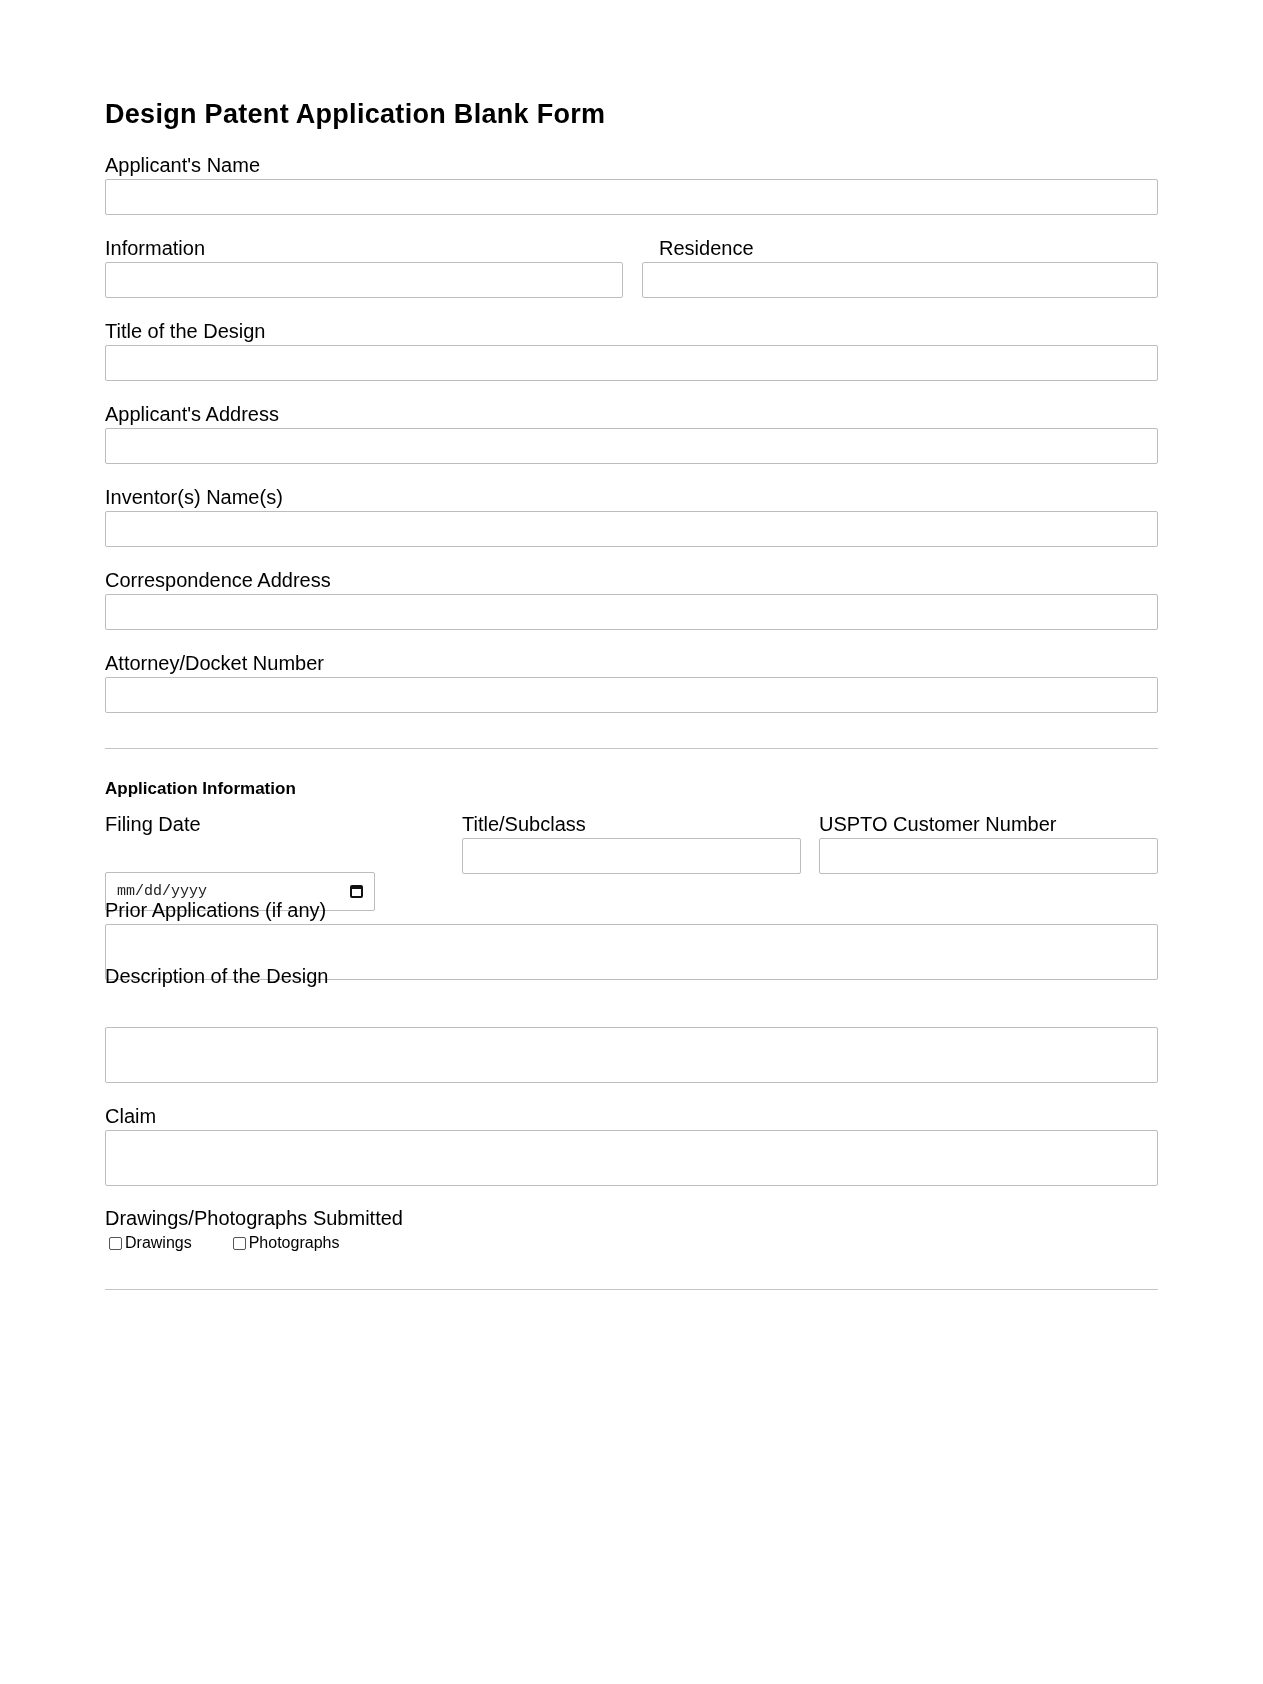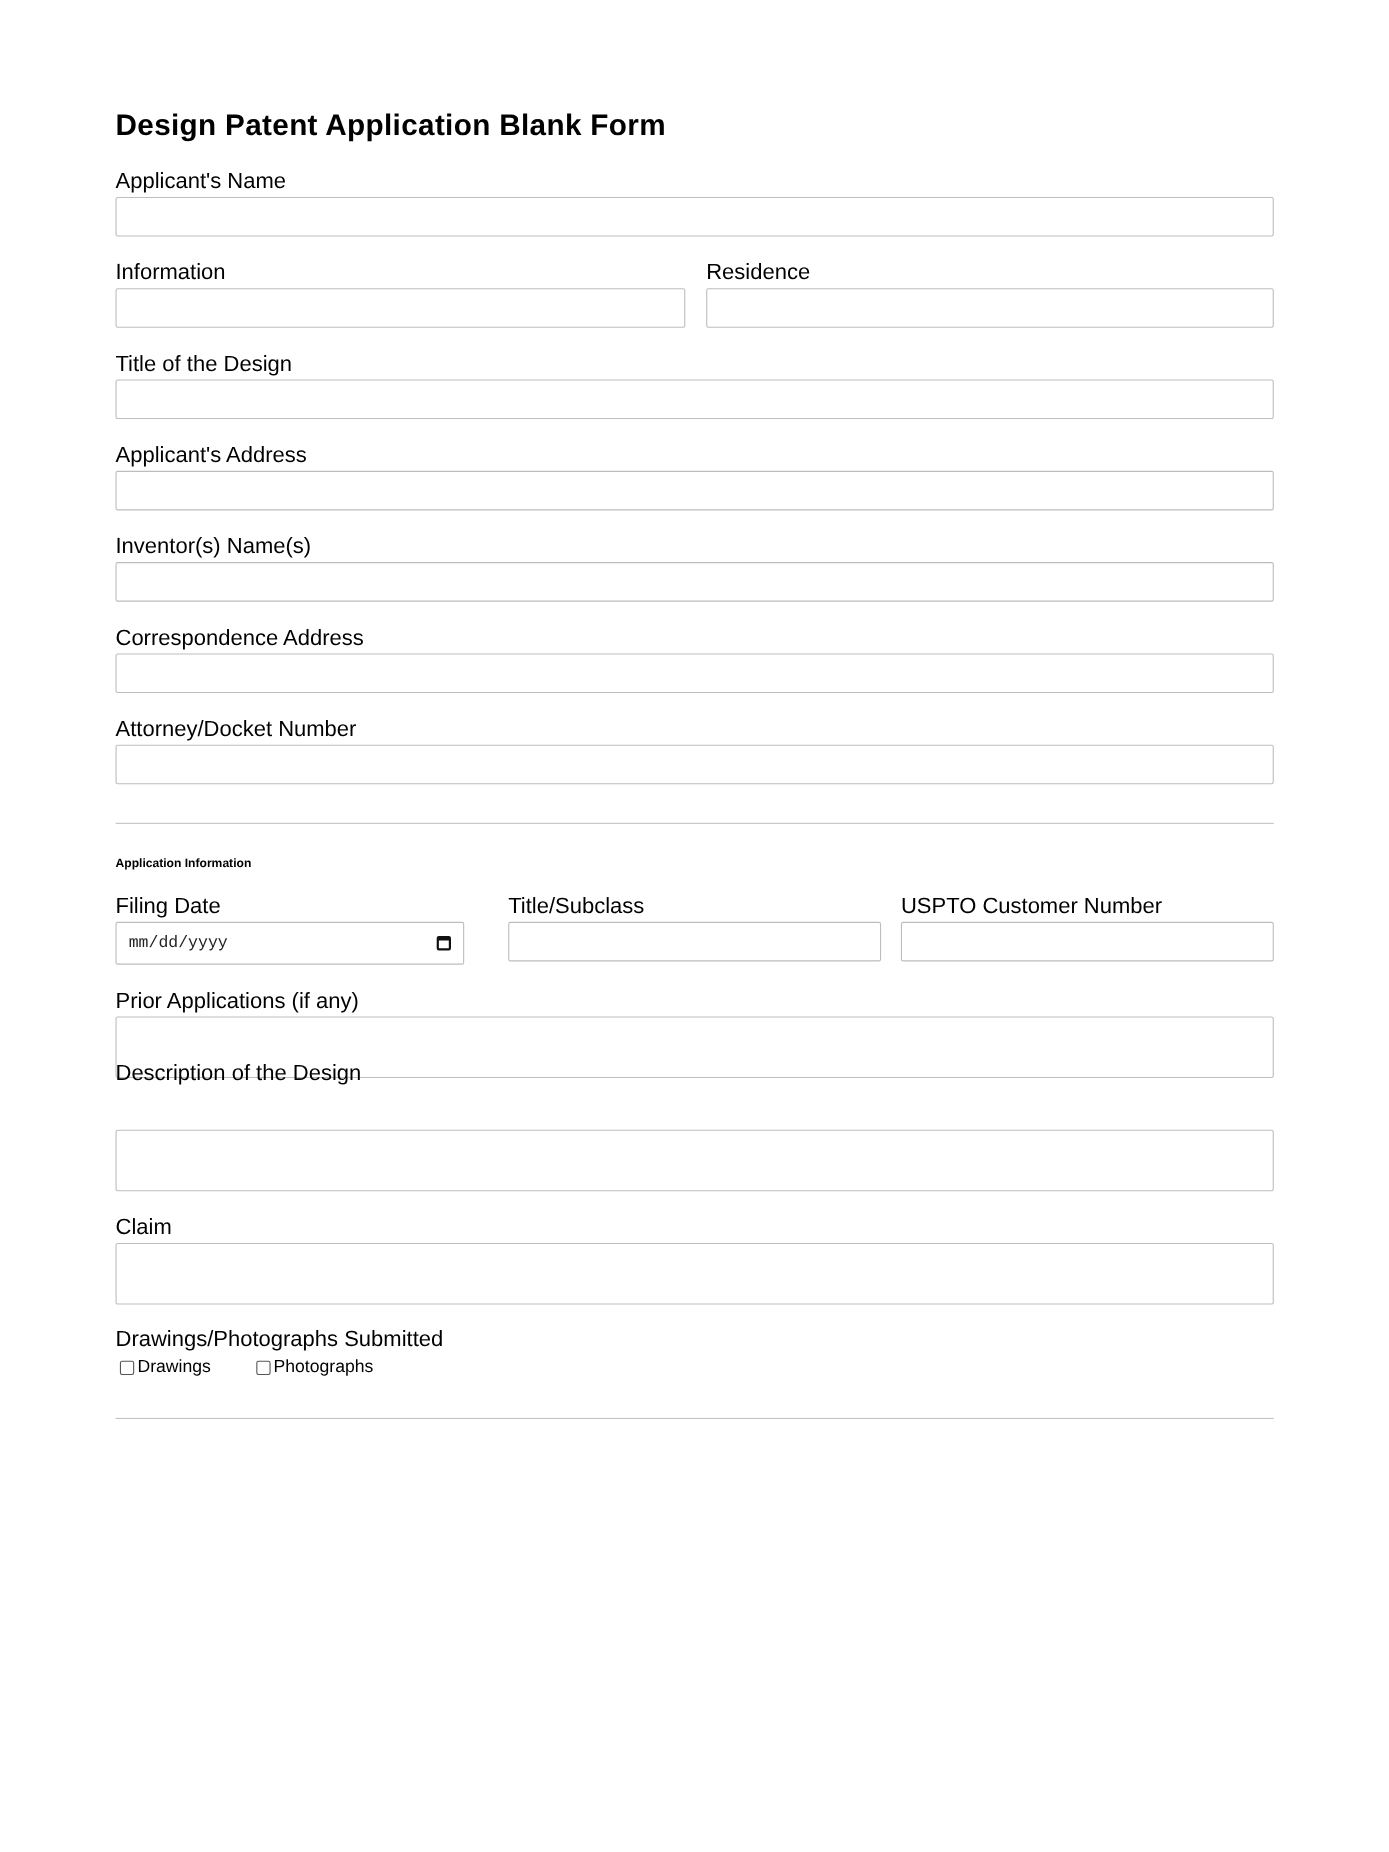--- a/index.html
+++ b/index.html
@@ -3,41 +3,41 @@
 <meta charset="utf-8">
 <style>
   html, body { margin:0; padding:0; background:#ffffff; }
   body { width:1263px; height:1684px; font-family:"Liberation Sans", sans-serif; color:#000; position:relative; }
   .container { position:absolute; left:105px; top:0; width:1053px; }
   h1 { position:absolute; left:0; top:99px; margin:0; font-size:27px; font-weight:bold; letter-spacing:0.3px; white-space:nowrap; }
   .label { position:absolute; left:0; font-size:20px; white-space:nowrap; }
   .input { position:absolute; left:0; box-sizing:border-box; height:36px; border:1px solid #bdbdbd; border-radius:2px; background:#fff; font-family:"Liberation Sans", sans-serif; font-size:16px; padding:0 8px; margin:0; }
   textarea.input { height:56px; resize:none; padding:6px 8px; }
   .hr { position:absolute; left:0; width:1053px; height:0; border-top:1px solid #c4c4c4; }
-  .section-title { position:absolute; left:0; font-size:11px; font-weight:bold; white-space:nowrap; }
+  .section-title { position:absolute; left:0; font-size:17px; font-weight:bold; white-space:nowrap; }
   .date { display:flex; align-items:center; justify-content:space-between; height:39px; padding:0 11px; }
   .date-text { font-family:"Liberation Mono", monospace; font-size:15px; color:#222; }
   .cal { width:13px; height:13px; border:2px solid #111; border-top-width:4px; border-radius:2px; box-sizing:border-box; }
   .cb-row { position:absolute; left:0; display:flex; font-size:16px; }
   .cb { width:13px; height:13px; border:1px solid #555; border-radius:2px; box-sizing:border-box; margin:0 3px 0 4px; }
   .cb-item { display:flex; align-items:center; }
 </style>
 </head>
 <body>
 
 <div class="container">
   <h1>Design Patent Application Blank Form</h1>
 
   <div class="label" style="top:154px">Applicant's Name</div>
   <input class="input" style="top: 179px; width: 1053px;" value="">
 
   <div class="label" style="top:237px">Information</div>
   <input class="input" style="top: 262px; width: 518px;" value="">
 
-  <div class="label" style="top:237px;left:537px">Residence</div>
+  <div class="label" style="top:237px;left:554px">Residence</div>
   <input class="input" style="top: 262px; left: 537px; width: 516px;" value="">
 
   <div class="label" style="top:320px">Title of the Design</div>
   <input class="input" style="top: 345px; width: 1053px;" value="">
 
   <div class="label" style="top:403px">Applicant's Address</div>
   <input class="input" style="top: 428px; width: 1053px;" value="">
 
   <div class="label" style="top:486px">Inventor(s) Name(s)</div>
   <input class="input" style="top: 511px; width: 1053px;" value="">
@@ -46,21 +46,21 @@
   <input class="input" style="top: 594px; width: 1053px;" value="">
 
   <div class="label" style="top:652px">Attorney/Docket Number</div>
   <input class="input" style="top: 677px; width: 1053px;" value="">
 
   <div class="hr" style="top:748px"></div>
 
   <div class="section-title" style="top:779px">Application Information</div>
 
   <div class="label" style="top:813px">Filing Date</div>
-  <div class="input date" style="top:838px;width:317px">
+  <div class="input date" style="top:872px;width:270px">
     <span class="date-text">mm/dd/yyyy</span>
     <span class="cal"></span>
   </div>
 
   <div class="label" style="top:813px;left:357px">Title/Subclass</div>
   <input class="input" style="top: 838px; left: 357px; width: 339px;" value="">
 
   <div class="label" style="top:813px;left:714px">USPTO Customer Number</div>
   <input class="input" style="top: 838px; left: 714px; width: 339px;" value="">
 

